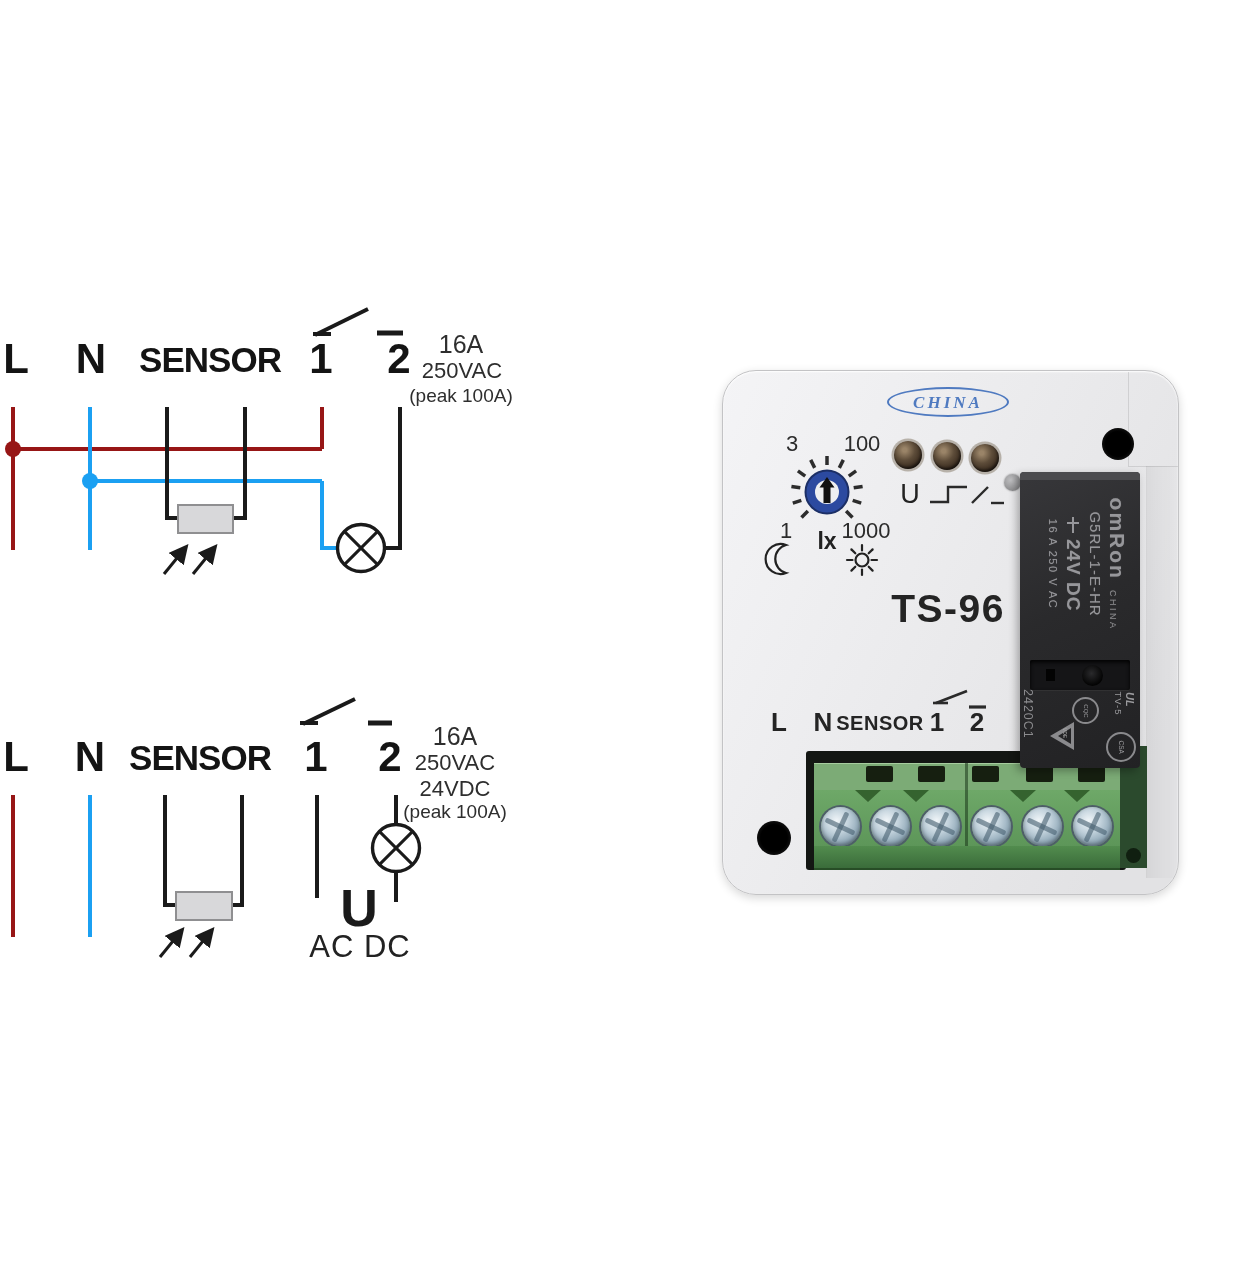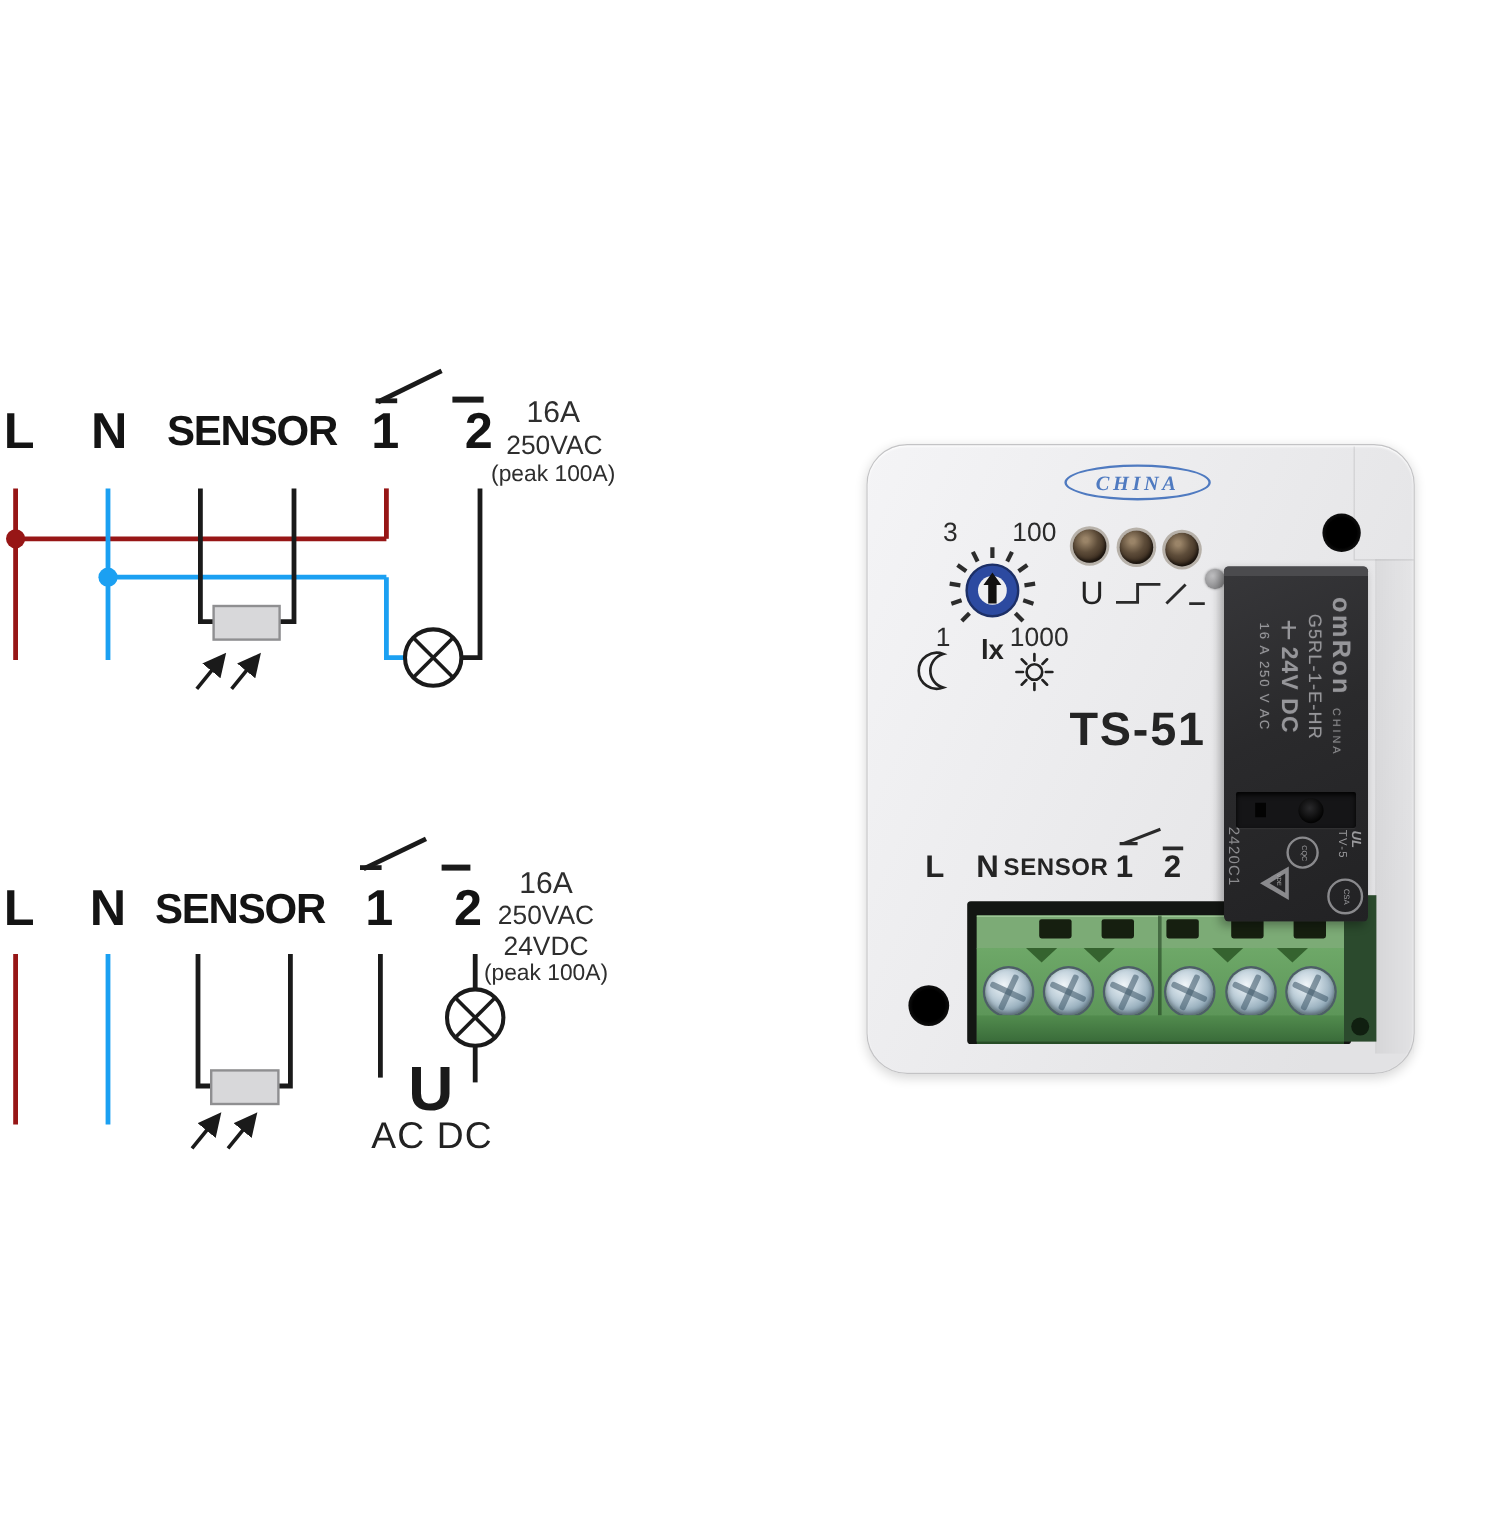--- a/index.html
+++ b/index.html
@@ -245,21 +245,21 @@
 
     <span class="abs u-panel ctr" style="left:910px;top:481px">U</span>
     <svg class="abs" style="left:925px;top:480px" width="85" height="28" viewBox="925 480 85 28">
       <g stroke="#2a2a2a" stroke-width="2.4" fill="none">
         <polyline points="930,502 948,502 948,487 967,487"></polyline>
         <line x1="972" y1="503" x2="988" y2="487"></line>
         <line x1="991" y1="503" x2="1004" y2="503"></line>
       </g>
     </svg>
 
-    <span class="abs ts51 ctr" style="left:948px;top:589px">TS-51</span>
+    <span class="abs ts51 ctr" style="left:948px;top:589px">TS-96</span>
 
     <span class="abs dterm ctr" style="left:779px;top:709px">L</span>
     <span class="abs dterm ctr" style="left:823px;top:709px">N</span>
     <span class="abs dsensor ctr" style="left:880px;top:713px">SENSOR</span>
     <span class="abs dterm ctr" style="left:937px;top:709px">1</span>
     <span class="abs dterm ctr" style="left:977px;top:709px">2</span>
     <svg class="abs" style="left:926px;top:684px" width="66" height="28" viewBox="926 684 66 28">
       <g stroke="#2a2a2a" stroke-width="2.6" fill="none">
         <path d="M933,703 H948"></path>
         <path d="M936,703 L967,691"></path>

